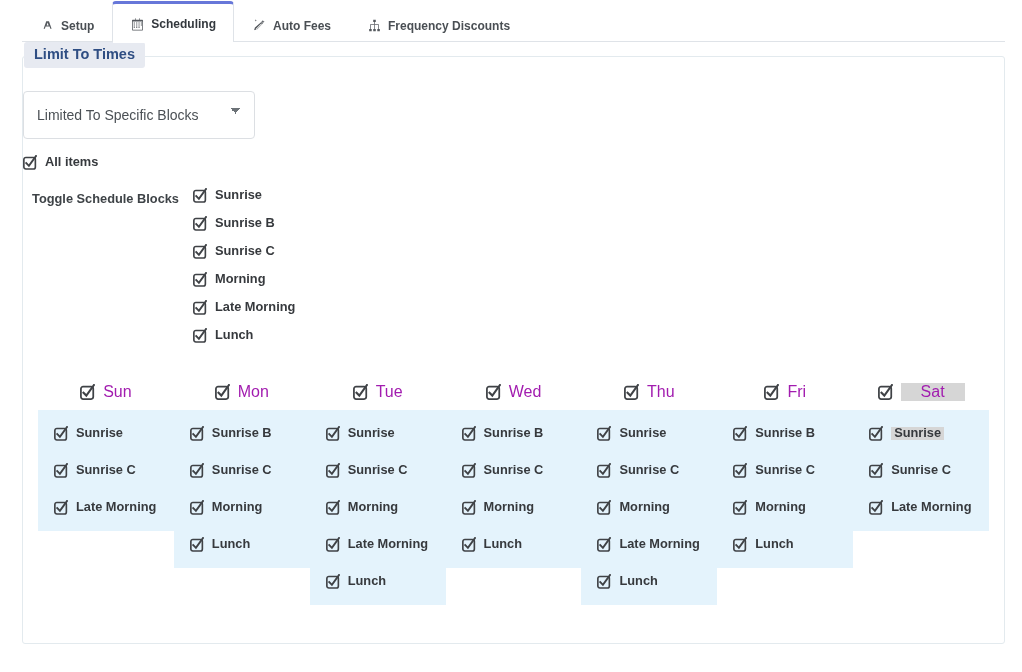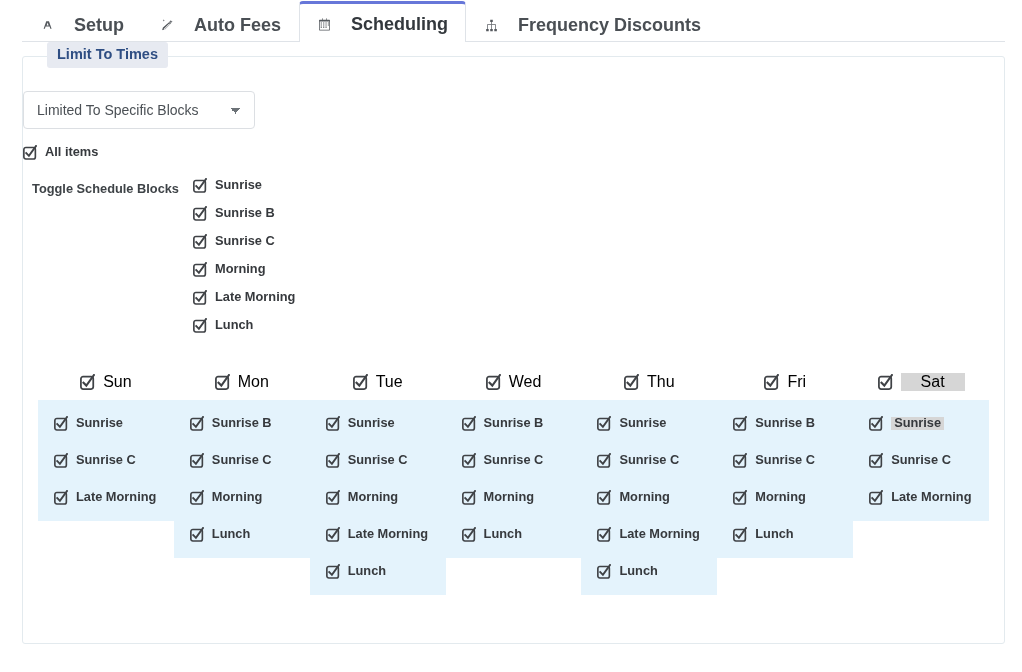--- a/index.html
+++ b/index.html
@@ -31,24 +31,24 @@
     left: 22px;
     right: 17px;
     bottom: 0;
     height: 1px;
     background: #dfe3e8;
   }
   .tab {
     position: relative;
     display: flex;
     align-items: center;
-    gap: 20px;
+    gap: 7px;
     padding: 0 17px;
     height: 34px;
-    font-size: 18px;
+    font-size: 12px;
     font-weight: bold;
     color: #4a4f54;
     white-space: nowrap;
     cursor: pointer;
     background: transparent;
     border: 1px solid transparent;
     border-bottom: none;
     box-sizing: border-box;
     z-index: 1;
   }
@@ -87,21 +87,21 @@
     margin: 14px 17px 0 22px;
     border: 1px solid #e3eaee;
     border-radius: 3px;
     padding: 0 0 18px 0;
     box-sizing: border-box;
     min-height: 588px;
   }
   .legend {
     position: absolute;
     top: -15px;
-    left: 24px;
+    left: 1px;
     background: #e7eaf1;
     color: #2f4e83;
     font-size: 14.5px;
     font-weight: bold;
     padding: 4px 10px 5px 10px;
     border-radius: 3px;
     line-height: 1.2;
   }
 
   .panel-body { padding-top: 34px; }
@@ -125,21 +125,21 @@
   }
   .fctl { flex: 1 1 auto; }
 
   .row-service { margin-bottom: 14px; }
   .row-service .flabel { padding-top: 12px; }
 
   select.select-control {
     -webkit-appearance: none;
     appearance: none;
     width: 232px;
-    height: 38px;
+    height: 48px;
     border: 1px solid #dcdfe3;
     border-radius: 4px;
     background-color: #fff;
     font-family: "Liberation Sans", sans-serif;
     font-size: 14px;
     color: #4b5055;
     padding: 0 30px 0 13px;
     box-sizing: border-box;
     cursor: pointer;
     background-image:
@@ -208,21 +208,21 @@
     gap: 8px;
     align-self: center;
     cursor: pointer;
     padding-bottom: 9px;
     white-space: nowrap;
   }
   .dayhead .chkbox { width: 15px; height: 16px; flex: 0 0 15px; }
   .dayname {
     font-size: 16px;
     font-weight: normal;
-    color: #000000;
+    color: #a21caf;
   }
   .dayname.sel { background: #d6d6d6; padding: 0 20px; }
 
   .colbody {
     width: 100%;
     background: #e4f3fc;
     padding: 14px 0 14px 16px;
     box-sizing: border-box;
   }
   .colbody .chkline { margin-bottom: 18px; }
@@ -234,44 +234,44 @@
 
 <div class="tabbar">
     <div class="tab">
       <span class="ticon">
         <svg width="13" height="13" viewBox="0 0 448 448" fill="currentColor" xmlns="http://www.w3.org/2000/svg">
           <path d="M181 75h94l90 258h-44l-24-72H158l-24 72H90L181 75zm13 148h68l-34-101-34 101z"></path>
           <path d="M60 350h336v22H60z" opacity="0"></path>
         </svg>
       </span>
       <span>Setup</span>
-    </div>
-    <div class="tab">
-      <span class="ticon">
-        <svg width="13" height="13" viewBox="0 0 448 448" fill="currentColor" xmlns="http://www.w3.org/2000/svg">
-          <path d="M340 36l18 44 44 18-44 18-18 44-18-44-44-18 44-18 18-44z"></path>
-          <path d="M96 12l11 27 27 11-27 11-11 27-11-27-27-11 27-11 11-27z"></path>
-          <path d="M286 104l52 52L136 358a18 18 0 0 1-8 5l-70 20a12 12 0 0 1-15-15l20-70a18 18 0 0 1 5-8L286 104zm0 50L96 344l-9 31 31-9 190-190-22-22z"></path>
-        </svg>
-      </span>
-      <span>Auto Fees</span>
     </div>
     <div class="tab active">
       <span class="ticon">
         <svg width="13" height="13" viewBox="0 0 448 448" fill="currentColor" xmlns="http://www.w3.org/2000/svg">
           <path d="M140 20h30v44h-30zM278 20h30v44h-30z"></path>
           <path d="M56 58h336a20 20 0 0 1 20 20v330a20 20 0 0 1-20 20H56a20 20 0 0 1-20-20V78a20 20 0 0 1 20-20zm6 62v282h324V120H62z"></path>
           <path d="M92 152h44v40H92zM174 152h44v40h-44zM256 152h44v40h-44zM338 152h40v40h-40zM92 222h44v40H92zM174 222h44v40h-44zM256 222h44v40h-44zM338 222h40v40h-40zM92 292h44v40H92zM174 292h44v40h-44zM256 292h44v40h-44z"></path>
         </svg>
       </span>
       <span>Scheduling</span>
     </div>
     <div class="tab">
       <span class="ticon">
         <svg width="13" height="13" viewBox="0 0 448 448" fill="currentColor" xmlns="http://www.w3.org/2000/svg">
+          <path d="M340 36l18 44 44 18-44 18-18 44-18-44-44-18 44-18 18-44z"></path>
+          <path d="M96 12l11 27 27 11-27 11-11 27-11-27-27-11 27-11 11-27z"></path>
+          <path d="M286 104l52 52L136 358a18 18 0 0 1-8 5l-70 20a12 12 0 0 1-15-15l20-70a18 18 0 0 1 5-8L286 104zm0 50L96 344l-9 31 31-9 190-190-22-22z"></path>
+        </svg>
+      </span>
+      <span>Auto Fees</span>
+    </div>
+    <div class="tab">
+      <span class="ticon">
+        <svg width="13" height="13" viewBox="0 0 448 448" fill="currentColor" xmlns="http://www.w3.org/2000/svg">
           <path d="M180 24h88v76h-88zM40 348h88v76H40zM180 348h88v76h-88zM320 348h88v76h-88z"></path>
           <path d="M212 96h24v86h-24z"></path>
           <path d="M84 180h280v24H84z"></path>
           <path d="M72 192h24v72H72zM212 192h24v72h-24zM352 192h24v72h-24z"></path>
           <path d="M72 256h24v96H72zM212 256h24v96h-24zM352 256h24v96h-24z"></path>
         </svg>
       </span>
       <span>Frequency Discounts</span>
     </div>
   </div>

